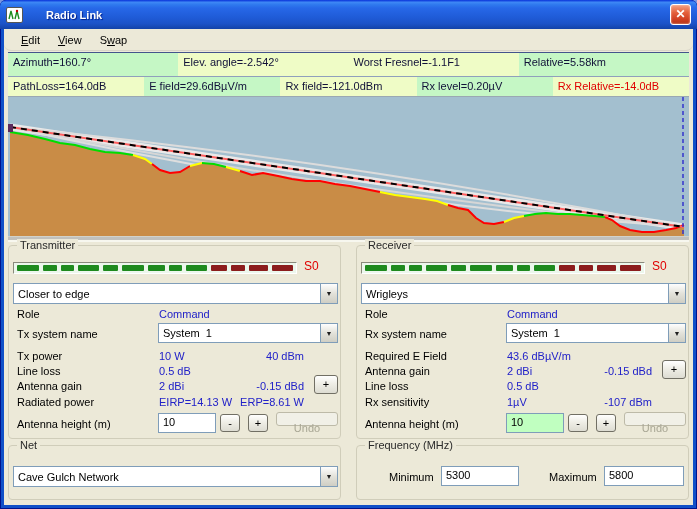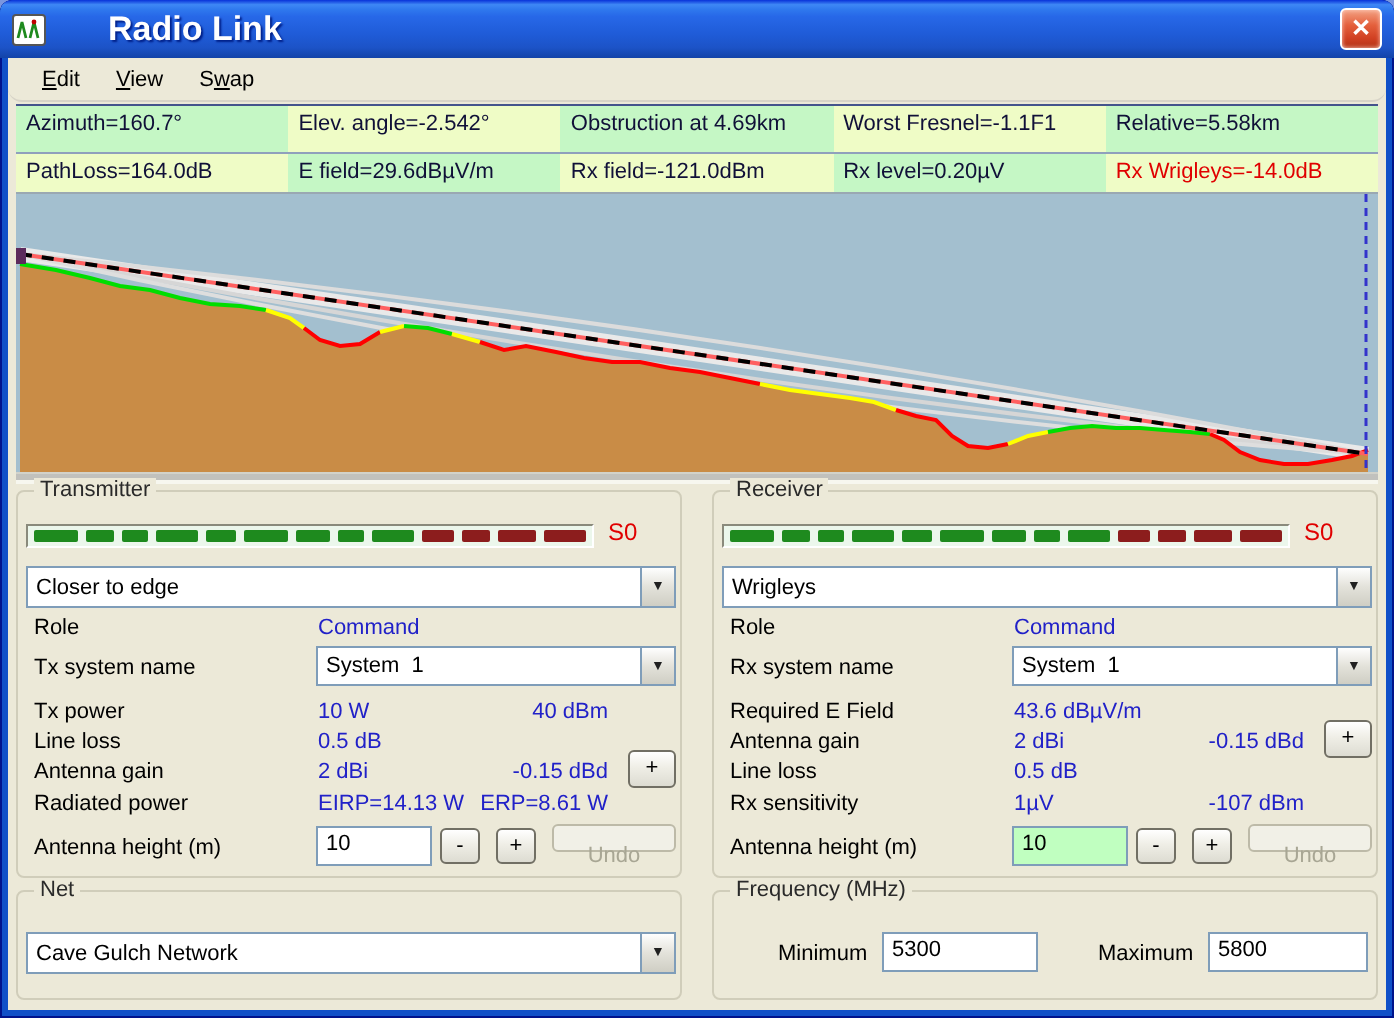--- a/index.html
+++ b/index.html
@@ -2,21 +2,21 @@
 <html style="--cell-green: #C5F7C5; --cell-yellow: #EFFCC6; --value-blue: #2121C8; --alert-red: #E00000; --meter-green: #1E8A1E; --meter-red: #8C1D1D; --sky: #A3BFCF; --input-green: #C0FFC0;"><head>
 <meta charset="utf-8">
 <style>
   html,body{margin:0;padding:0;background:#7A96DF;}
   *{box-sizing:border-box;font-family:"Liberation Sans",sans-serif;}
   .window{position:relative;width:697px;height:509px;background:#1050C8;border-radius:6px 6px 0 0;overflow:hidden;
     box-shadow:inset 0 0 0 1px #00138C;}
   .titlebar{position:absolute;left:0;top:0;width:697px;height:29px;border-radius:6px 6px 0 0;
     background:linear-gradient(180deg,#0831D9 0%,#3E87F5 8%,#2F79EE 16%,#2768E8 28%,#1F5BD7 60%,#1C53C7 82%,#1343A8 100%);
     display:flex;align-items:center;padding:0 6px;}
-  .title-text{color:#fff;font-weight:bold;font-size:17px;margin-left:11px;text-shadow:1px 1px 1px #00208A;flex:1;padding-left:20px;}
+  .title-text{color:#fff;font-weight:bold;font-size:11px;margin-left:3px;text-shadow:1px 1px 1px #00208A;flex:1;padding-left:20px;}
   .app-icon{width:17px;height:16px;background:#fff;border:1px solid #555;border-radius:2px;display:flex;align-items:center;justify-content:center;}
   .close-btn{width:21px;height:21px;border-radius:3px;border:1px solid #fff;
     background:linear-gradient(180deg,#F3A183 0%,#E4603C 40%,#D04022 75%,#B23317 100%);
     color:#fff;font-weight:bold;font-size:12px;line-height:19px;text-align:center;cursor:pointer;
     box-shadow:inset 0 0 2px #FFD0C0;}
   .content{position:absolute;left:4px;top:29px;width:689px;height:476px;background:#ECE9D8;}
   .menubar{position:absolute;left:0;top:0;width:689px;height:22px;border-bottom:1px solid #D8D4C8;display:flex;align-items:center;padding-left:8px;gap:0;border-radius:7px;}
   .menu-item{font-size:11px;color:#000;padding:3px 9px;cursor:default;}
   .menu-item u{text-decoration:underline;}
   
@@ -91,30 +91,29 @@
     <div class="menubar">
       <span class="menu-item"><span></span><u>E</u><span>dit</span></span>
       <span class="menu-item"><span></span><u>V</u><span>iew</span></span>
       <span class="menu-item"><span>S</span><u>w</u><span>ap</span></span>
     </div>
 
     <div class="status">
       <div class="srow">
         <span class="scell bg-g">Azimuth=160.7°</span>
         <span class="scell bg-y">Elev. angle=-2.542°</span>
-        <span class="scell bg-g">Obstruction at 4.69km</span>
         <span class="scell bg-y">Worst Fresnel=-1.1F1</span>
         <span class="scell bg-g">Relative=5.58km</span>
       </div>
       <div class="srow">
         <span class="scell bg-y">PathLoss=164.0dB</span>
         <span class="scell bg-g">E field=29.6dBµV/m</span>
         <span class="scell bg-y">Rx field=-121.0dBm</span>
         <span class="scell bg-g">Rx level=0.20µV</span>
-        <span class="scell bg-y fg-red">Rx Wrigleys=-14.0dB</span>
+        <span class="scell bg-y fg-red">Rx Relative=-14.0dB</span>
       </div>
     </div>
 
     <div class="chart">
       <svg id="profile-svg" width="681" height="140" viewBox="0 0 681 140">
           <line x1="2" y1="30" x2="676" y2="130" stroke="#E9E9E9" stroke-width="7"></line>
           <path d="M2,30 Q339,64 676,130" fill="none" stroke="#DCDCDC" stroke-width="2"></path>
           <path d="M2,30 Q339,96 676,130" fill="none" stroke="#D6D6D6" stroke-width="2"></path>
           <path d="M2,30 Q339,106 676,130" fill="none" stroke="#DEDEDE" stroke-width="2"></path>
           <polygon points="2,35 20,38 37,42 52,46 67,48 82,52 97,55 112,56 125,58 137,62 144,67 152,73 162,76 172,75 182,69 194,66 206,67 218,70 232,74 244,78 255,76 270,79 284,82 298,84 312,84 327,87 342,89 357,92 372,95 387,98 402,100 417,102 429,104 440,108 450,111 460,113 468,121 476,126 486,127 496,125 506,121 516,119 527,117 538,116 550,117 562,117 574,118 587,119 597,120 604,123 612,129 622,133 634,135 646,135 658,133 668,131 676,128 676,140 2,140" fill="#C98C46"></polygon>

